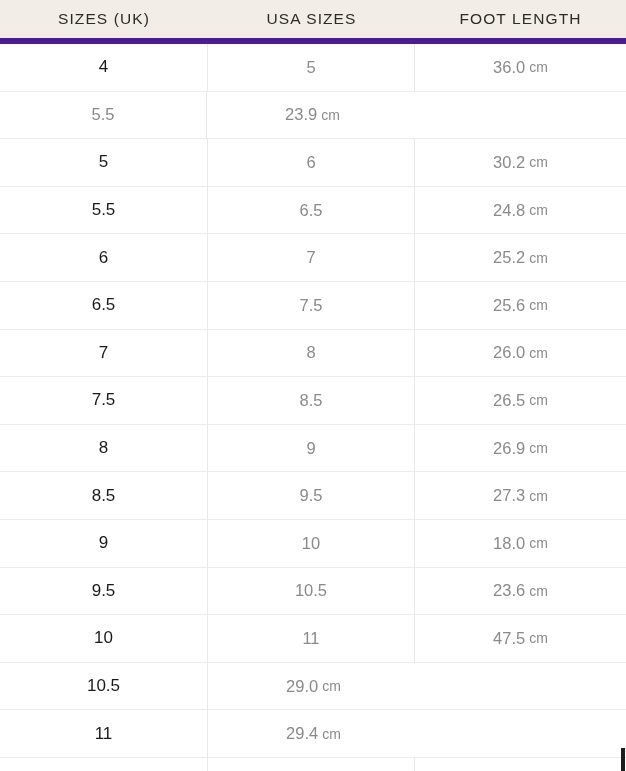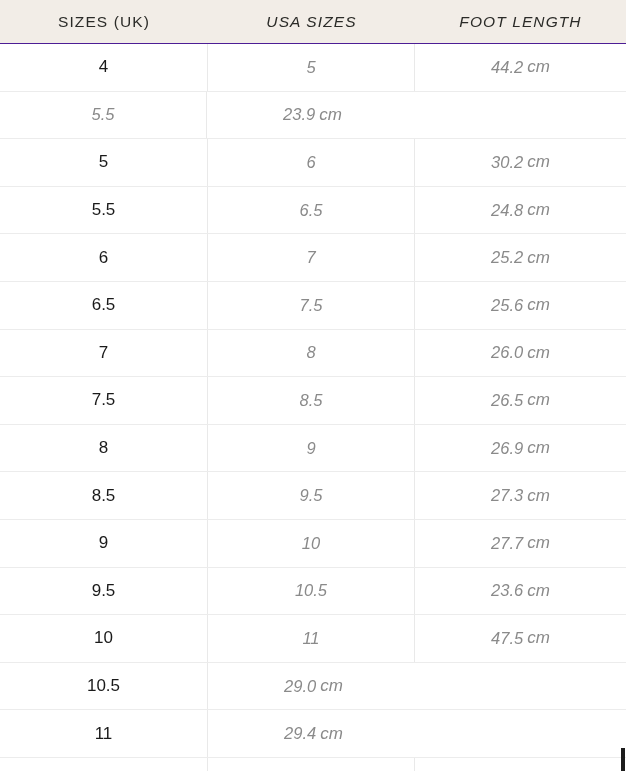--- a/index.html
+++ b/index.html
@@ -20,37 +20,37 @@
     background: #ffffff;
     overflow: hidden;
   }
 
   
   .chart-header {
     display: flex;
     width: 626px;
     height: 44px;
     background: #f2ede7;
-    border-bottom: 1px solid #4c1d95;
+    border-bottom: 6px solid #4c1d95;
   }
 
   .chart-header .hcell {
     display: flex;
     align-items: center;
     justify-content: center;
     font-size: 15.5px;
     letter-spacing: 1.1px;
     color: #2b2b28;
     text-transform: uppercase;
     white-space: nowrap;
   }
 
   .col-1 { width: 208px; flex: 0 0 208px; }
-  .col-2 { width: 207px; flex: 0 0 207px; font-style: italic; }
-  .col-3 { width: 211px; flex: 0 0 211px; font-style: italic; }
+  .col-2 { width: 207px; flex: 0 0 207px; }
+  .col-3 { width: 211px; flex: 0 0 211px; }
 
   
   .chart-body {
     position: relative;
     width: 626px;
   }
 
   .chart-row {
     display: flex;
     width: 626px;
@@ -76,21 +76,21 @@
     color: #1a1a1a;
   }
 
   .cell-usa,
   .cell-foot {
     font-size: 16.5px;
     color: #8a8a8a;
   }
 
   .cell-foot .unit {
-    font-size: 17px;
+    font-size: 14px;
     margin-left: 4px;
     color: #8a8a8a;
   }
 
   
   .scroll-track {
     position: absolute;
     top: 0;
     right: 0;
     width: 5px;
@@ -117,21 +117,21 @@
     <div class="hcell col-1">SIZES (UK)</div>
     <div class="hcell col-2">USA SIZES</div>
     <div class="hcell col-3">FOOT LENGTH</div>
   </div>
 
   <div class="chart-body" id="chart-body">
       <div class="chart-row">
         <div class="cell col-1 cell-uk">4</div>
         <div class="cell col-2 cell-usa">5</div>
         <div class="cell col-3 cell-foot">
-          <span>44.2</span>
+          <span>36.0</span>
           <span class="unit">cm</span>
         </div>
       </div>
       <div class="chart-row">
         <div class="cell col-2 cell-usa">5.5</div>
         <div class="cell col-3 cell-foot">
           <span>23.9</span>
           <span class="unit">cm</span>
         </div>
       </div>
@@ -196,21 +196,21 @@
         <div class="cell col-2 cell-usa">9.5</div>
         <div class="cell col-3 cell-foot">
           <span>27.3</span>
           <span class="unit">cm</span>
         </div>
       </div>
       <div class="chart-row">
         <div class="cell col-1 cell-uk">9</div>
         <div class="cell col-2 cell-usa">10</div>
         <div class="cell col-3 cell-foot">
-          <span>27.7</span>
+          <span>18.0</span>
           <span class="unit">cm</span>
         </div>
       </div>
       <div class="chart-row">
         <div class="cell col-1 cell-uk">9.5</div>
         <div class="cell col-2 cell-usa">10.5</div>
         <div class="cell col-3 cell-foot">
           <span>23.6</span>
           <span class="unit">cm</span>
         </div>

